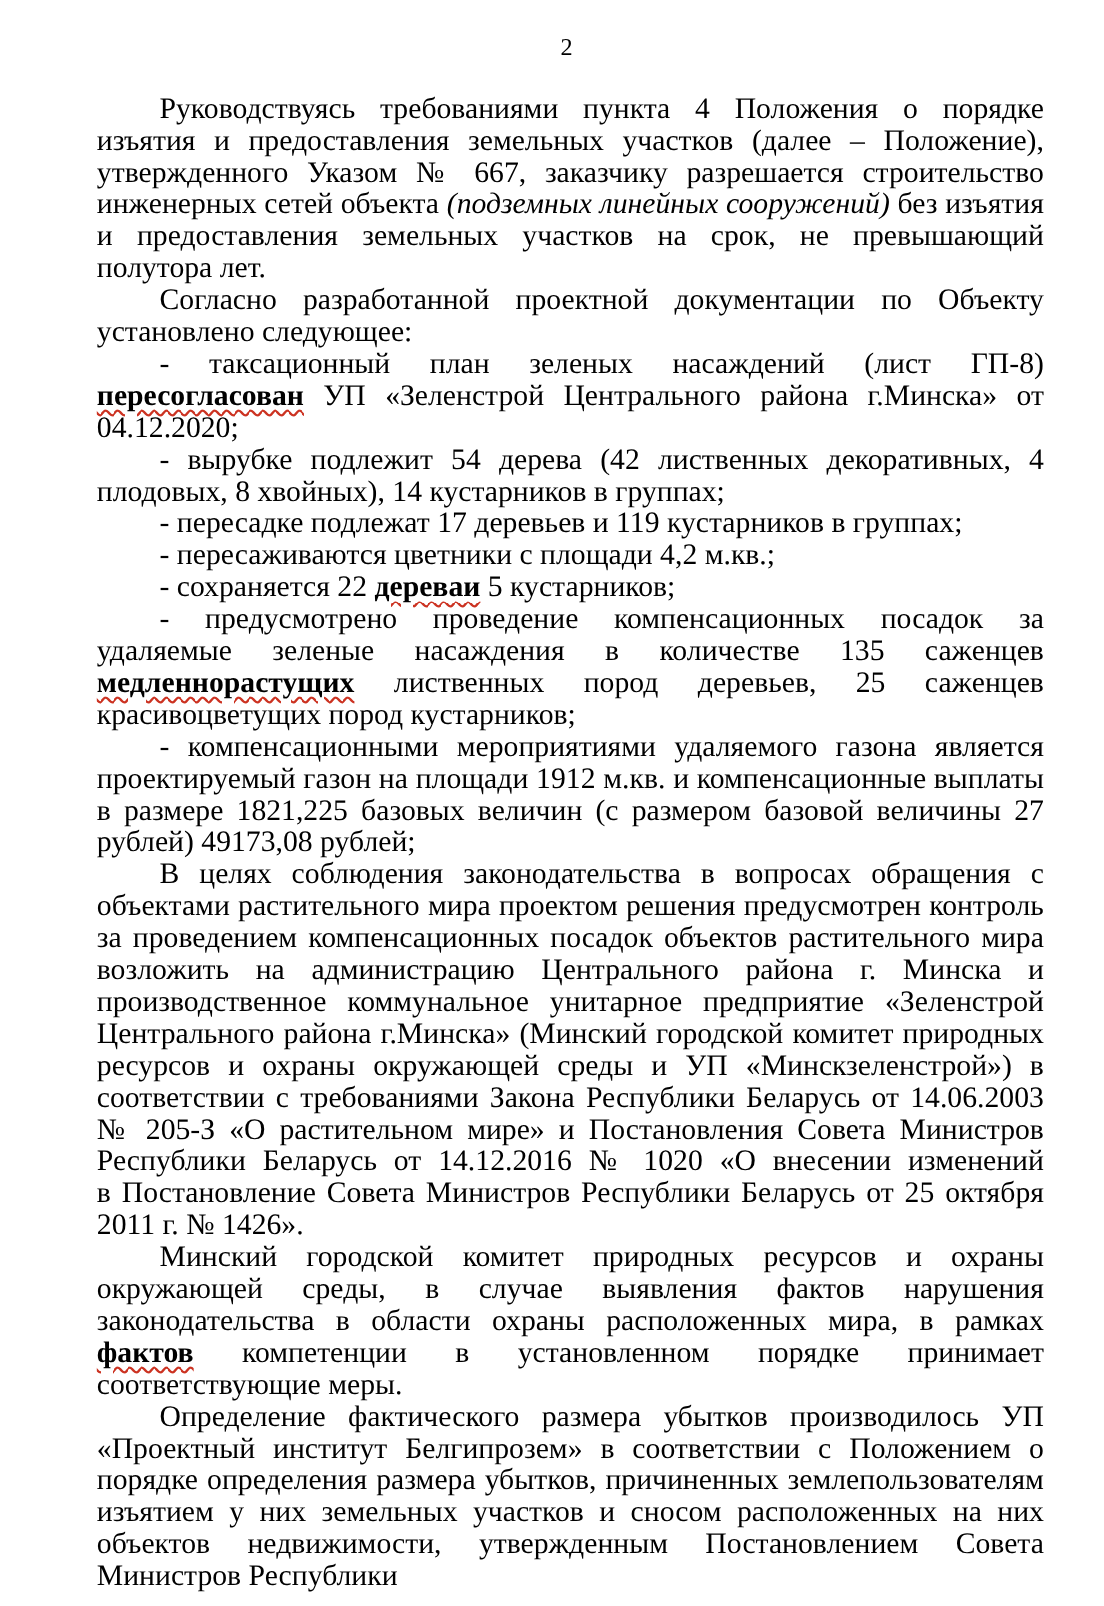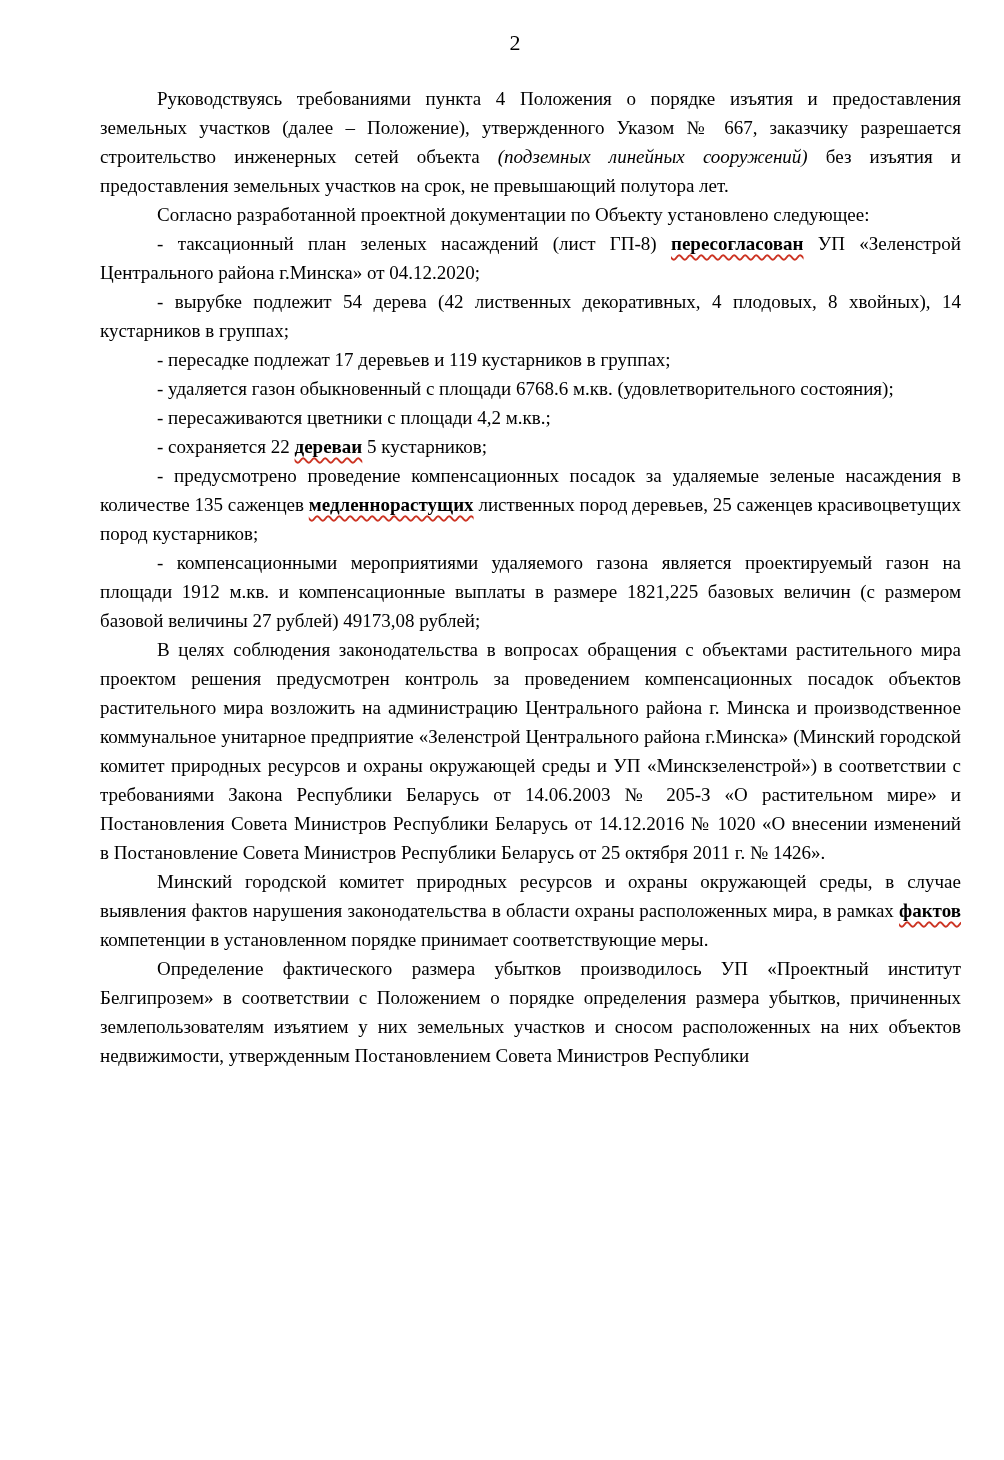--- a/index.html
+++ b/index.html
@@ -21,23 +21,23 @@
     top: 30px;
     left: 0;
     width: 1030px;
     text-align: center;
     font-size: 22px;
     line-height: 26px;
   }
   .doc-body {
     position: absolute;
     top: 84px;
-    left: 100px;
+    left: 88px;
     width: 861px;
-    font-size: 19px;
+    font-size: 27px;
     line-height: 29px;
     text-align: justify;
   }
   .para {
     margin: 0;
     padding: 0;
     text-indent: 57px;
   }
   .run-italic {
     font-style: italic;
@@ -55,21 +55,20 @@
 <body>
 
 <div class="page">
   <div class="page-number">2</div>
   <div class="doc-body">
       <p class="para"><span>Руководствуясь требованиями пункта 4 Положения о порядке изъятия и предоставления земельных участков (далее – Положение), утвержденного Указом №&nbsp;667, заказчику разрешается строительство инженерных сетей объекта </span><span class="run-italic">(подземных линейных сооружений)</span><span> без изъятия и предоставления земельных участков на срок, не превышающий полутора лет.</span></p>
       <p class="para"><span>Согласно разработанной проектной документации по Объекту установлено следующее:</span></p>
       <p class="para"><span>- таксационный план зеленых насаждений (лист ГП-8) </span><span class="run-misspelled" style="text-decoration-color: rgb(204, 51, 34);">пересогласован</span><span> УП «Зеленстрой Центрального района г.Минска» от 04.12.2020;</span></p>
       <p class="para"><span>- вырубке подлежит 54 дерева (42 лиственных декоративных, 4 плодовых, 8 хвойных), 14 кустарников в группах;</span></p>
       <p class="para"><span>- пересадке подлежат 17 деревьев и 119 кустарников в группах;</span></p>
-      <p class="para"><span>- удаляется газон обыкновенный с площади 6768.6&nbsp;м.кв. (удовлетворительного состояния);</span></p>
       <p class="para"><span>- пересаживаются цветники с площади 4,2 м.кв.;</span></p>
       <p class="para"><span>- сохраняется 22 </span><span class="run-misspelled" style="text-decoration-color: rgb(204, 51, 34);">дереваи</span><span> 5 кустарников;</span></p>
       <p class="para"><span>- предусмотрено проведение компенсационных посадок за удаляемые зеленые насаждения в количестве 135 саженцев </span><span class="run-misspelled" style="text-decoration-color: rgb(204, 51, 34);">медленнорастущих</span><span> лиственных пород деревьев, 25 саженцев красивоцветущих пород кустарников;</span></p>
       <p class="para"><span>- компенсационными мероприятиями удаляемого газона является проектируемый газон на площади 1912&nbsp;м.кв. и компенсационные выплаты в размере 1821,225 базовых величин (с размером базовой величины 27 рублей) 49173,08 рублей;</span></p>
       <p class="para"><span>В целях соблюдения законодательства в вопросах обращения с объектами растительного мира проектом решения предусмотрен контроль за проведением компенсационных посадок объектов растительного мира возложить на администрацию Центрального района г.&nbsp;Минска и производственное коммунальное унитарное предприятие «Зеленстрой Центрального района г.Минска» (Минский городской комитет природных ресурсов и охраны окружающей среды и УП «Минскзеленстрой») в соответствии с требованиями Закона Республики Беларусь от 14.06.2003 №&nbsp;205-З «О растительном мире» и Постановления Совета Министров Республики Беларусь от 14.12.2016 №&nbsp;1020 «О внесении изменений в&nbsp;Постановление Совета Министров Республики Беларусь от 25 октября 2011 г. №&nbsp;1426».</span></p>
       <p class="para"><span>Минский городской комитет природных ресурсов и охраны окружающей среды, в случае выявления фактов нарушения законодательства в области охраны расположенных мира, в рамках </span><span class="run-misspelled" style="text-decoration-color: rgb(204, 51, 34);">фактов</span><span> компетенции в  установленном порядке принимает соответствующие меры.</span></p>
       <p class="para"><span>Определение фактического размера убытков производилось УП «Проектный институт Белгипрозем» в соответствии с Положением о порядке определения размера убытков, причиненных землепользователям изъятием у них земельных участков и сносом расположенных на них объектов недвижимости, утвержденным Постановлением Совета Министров Республики</span></p>
     </div>
 </div>
 

